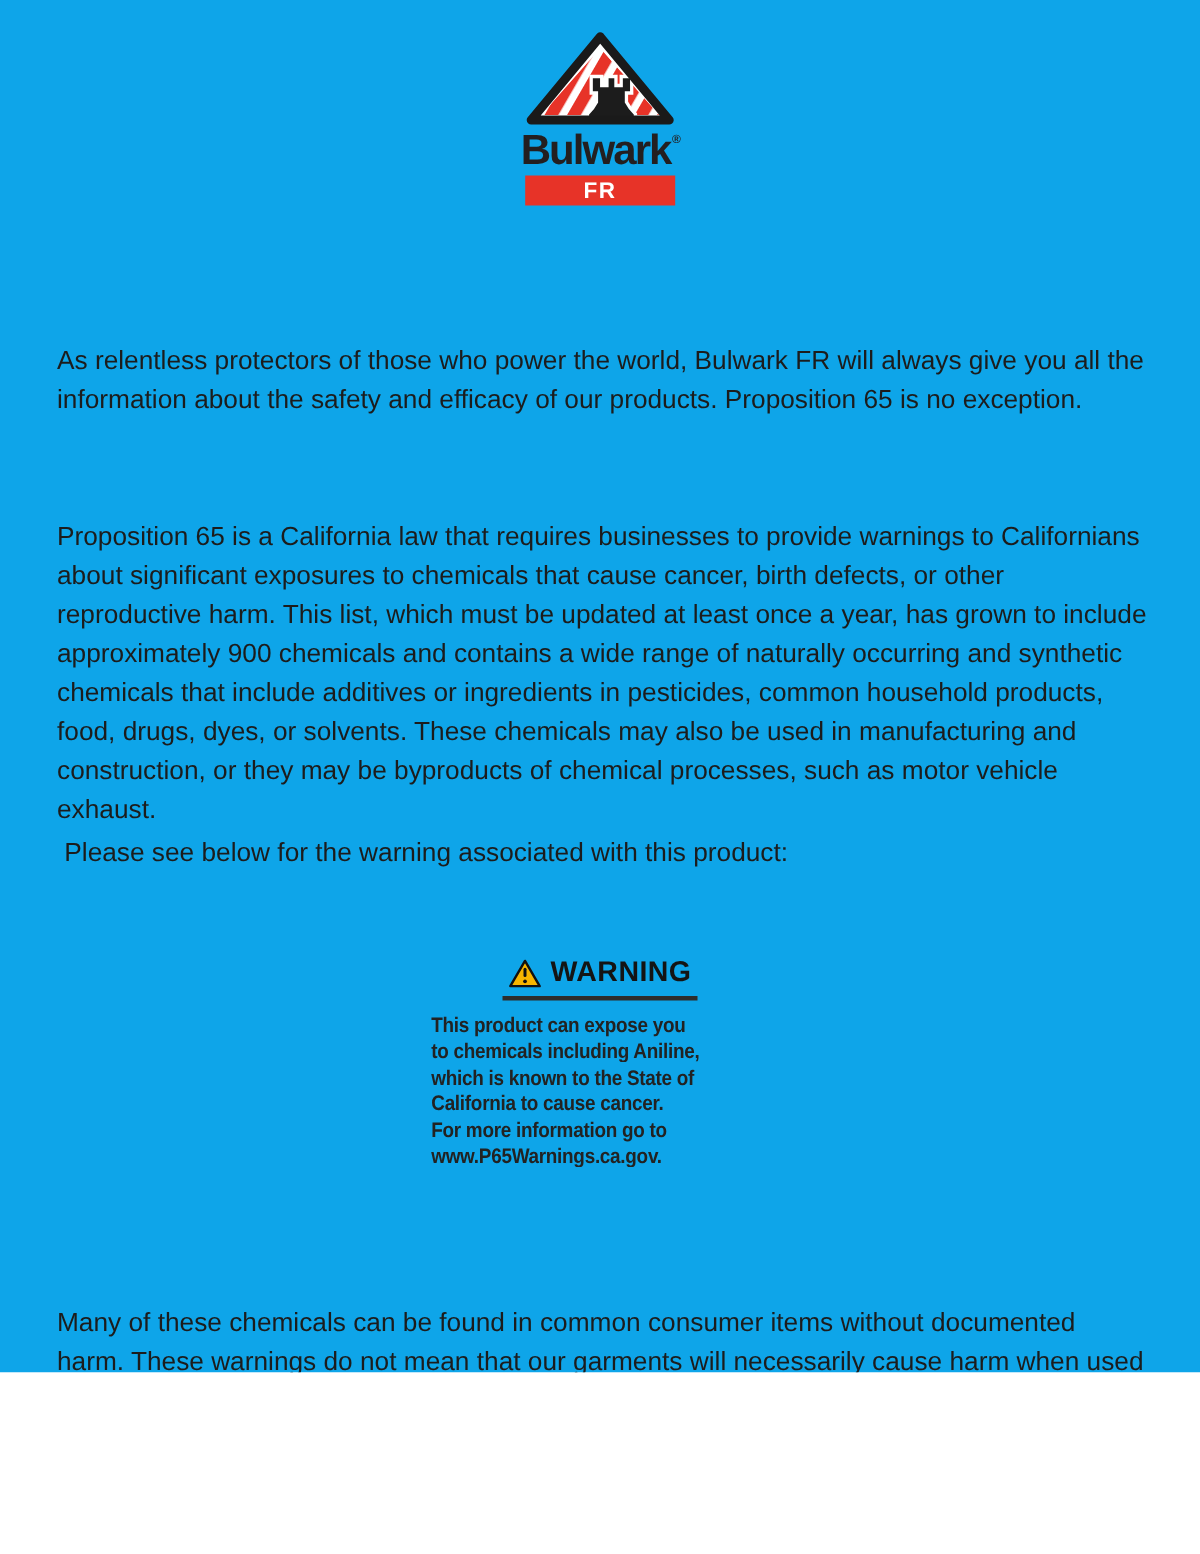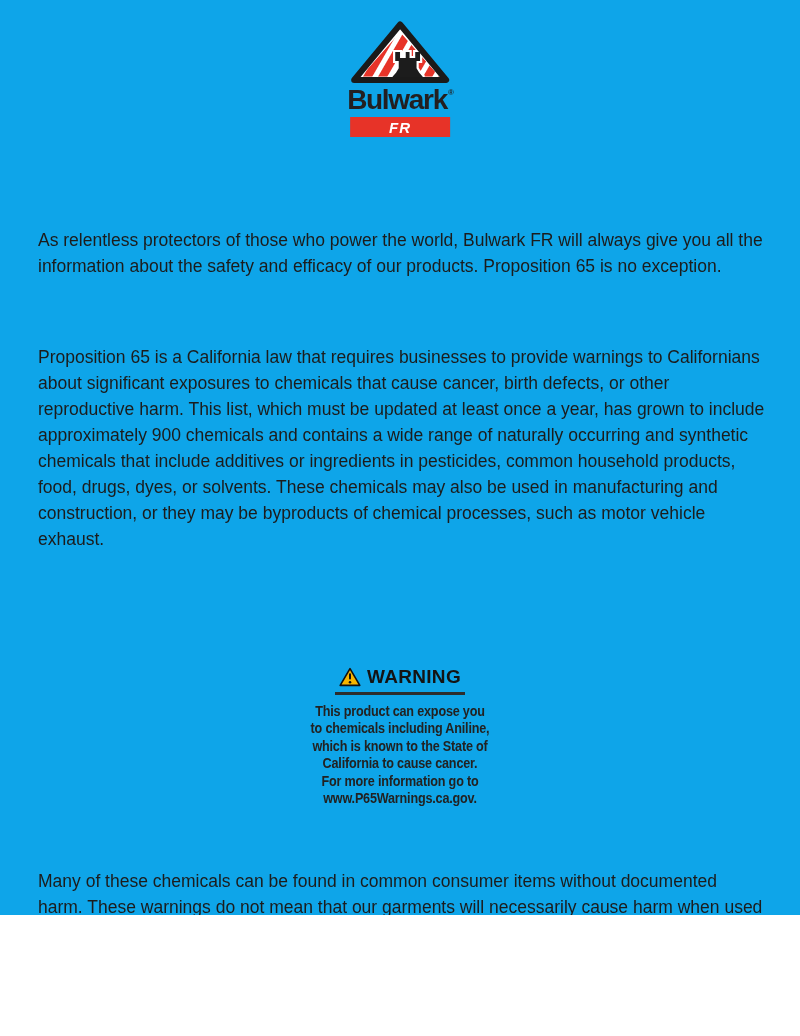--- a/index.html
+++ b/index.html
@@ -32,39 +32,39 @@
     white-space:nowrap;
   }
   .wordmark .reg{
     font-size:8px;letter-spacing:0;
     vertical-align:super;position:relative;top:-4px;left:1px;
   }
   .fr-bar{
     margin-top:3px;width:100px;height:20px;
     background:var(--brand-red);color:#ffffff;
     font-weight:bold;font-size:15px;letter-spacing:1px;
-    display:flex;align-items:center;justify-content:center;font-style:italic;
+    display:flex;align-items:center;justify-content:center;
   }
 
   
   .para{
     position:absolute;left:38px;width:728px;
     font-size:17.5px;line-height:26px;
     color:var(--text);
     white-space:pre-wrap;
   }
   .p1{top:203px;margin-top:24px;}
   .p2{top:309px;margin-top:35px;}
   .p3{top:537px;}
   .p4{top:850px;}
 
   
   .warning{
     position:absolute;top:638px;left:50%;transform:translateX(-50%);
-    width:250px;text-align:center;margin-top:28px;
+    width:250px;text-align:left;
   }
   .warn-head{
     display:flex;align-items:center;justify-content:center;gap:6px;
     font-weight:bold;font-size:19px;letter-spacing:0.3px;color:#141414;
   }
   .warn-rule{
     width:130px;height:3px;background:#2d2d2d;
     margin:4px auto 8px;
   }
   .warn-line{
@@ -95,20 +95,21 @@
       </g>
       <polygon points="44,30 51,30 51,36 54.5,36 54.5,30 60.5,30 60.5,36 64,36 64,30 71,30 71,41 67.5,41 67.5,47 70,51 73.5,55 73.5,59 41.5,59 41.5,55 45,51 47.5,47 47.5,41 44,41" fill="#1c1c1c" stroke="#ffffff" stroke-width="2.2"></polygon>
       <path d="M50 3.5 L96 59 L4 59 Z" fill="none" stroke="#1a1a1a" stroke-width="6" stroke-linejoin="round"></path>
     </svg>
     <div class="wordmark"><span>Bulwark</span><span class="reg">®</span></div>
     <div class="fr-bar">FR</div>
   </div>
 
   <p class="para p1">As relentless protectors of those who power the world, Bulwark FR will always give you all the information about the safety and efficacy of our products. Proposition 65 is no exception.</p>
   <p class="para p2">Proposition 65 is a California law that requires businesses to provide warnings to Californians about significant exposures to chemicals that cause cancer, birth defects, or other reproductive harm. This list, which must be updated at least once a year, has grown to include approximately 900 chemicals and contains a wide range of naturally occurring and synthetic chemicals that include additives or ingredients in pesticides, common household products, food, drugs, dyes, or solvents. These chemicals may also be used in manufacturing and construction, or they may be byproducts of chemical processes, such as motor vehicle exhaust.</p>
+  <p class="para p3"> Please see below for the warning associated with this product:</p>
 
   <div class="warning">
     <div class="warn-head">
       <svg width="22" height="20" viewBox="0 0 22 20" aria-hidden="true">
         <path d="M11 1.6 L20.8 18.4 L1.2 18.4 Z" fill="#f7b500" stroke="#111111" stroke-width="1.6" stroke-linejoin="round"></path>
         <rect x="10" y="6.2" width="2" height="6.2" rx="1" fill="#111111"></rect>
         <circle cx="11" cy="15.2" r="1.25" fill="#111111"></circle>
       </svg>
       <span>WARNING</span>
     </div>

